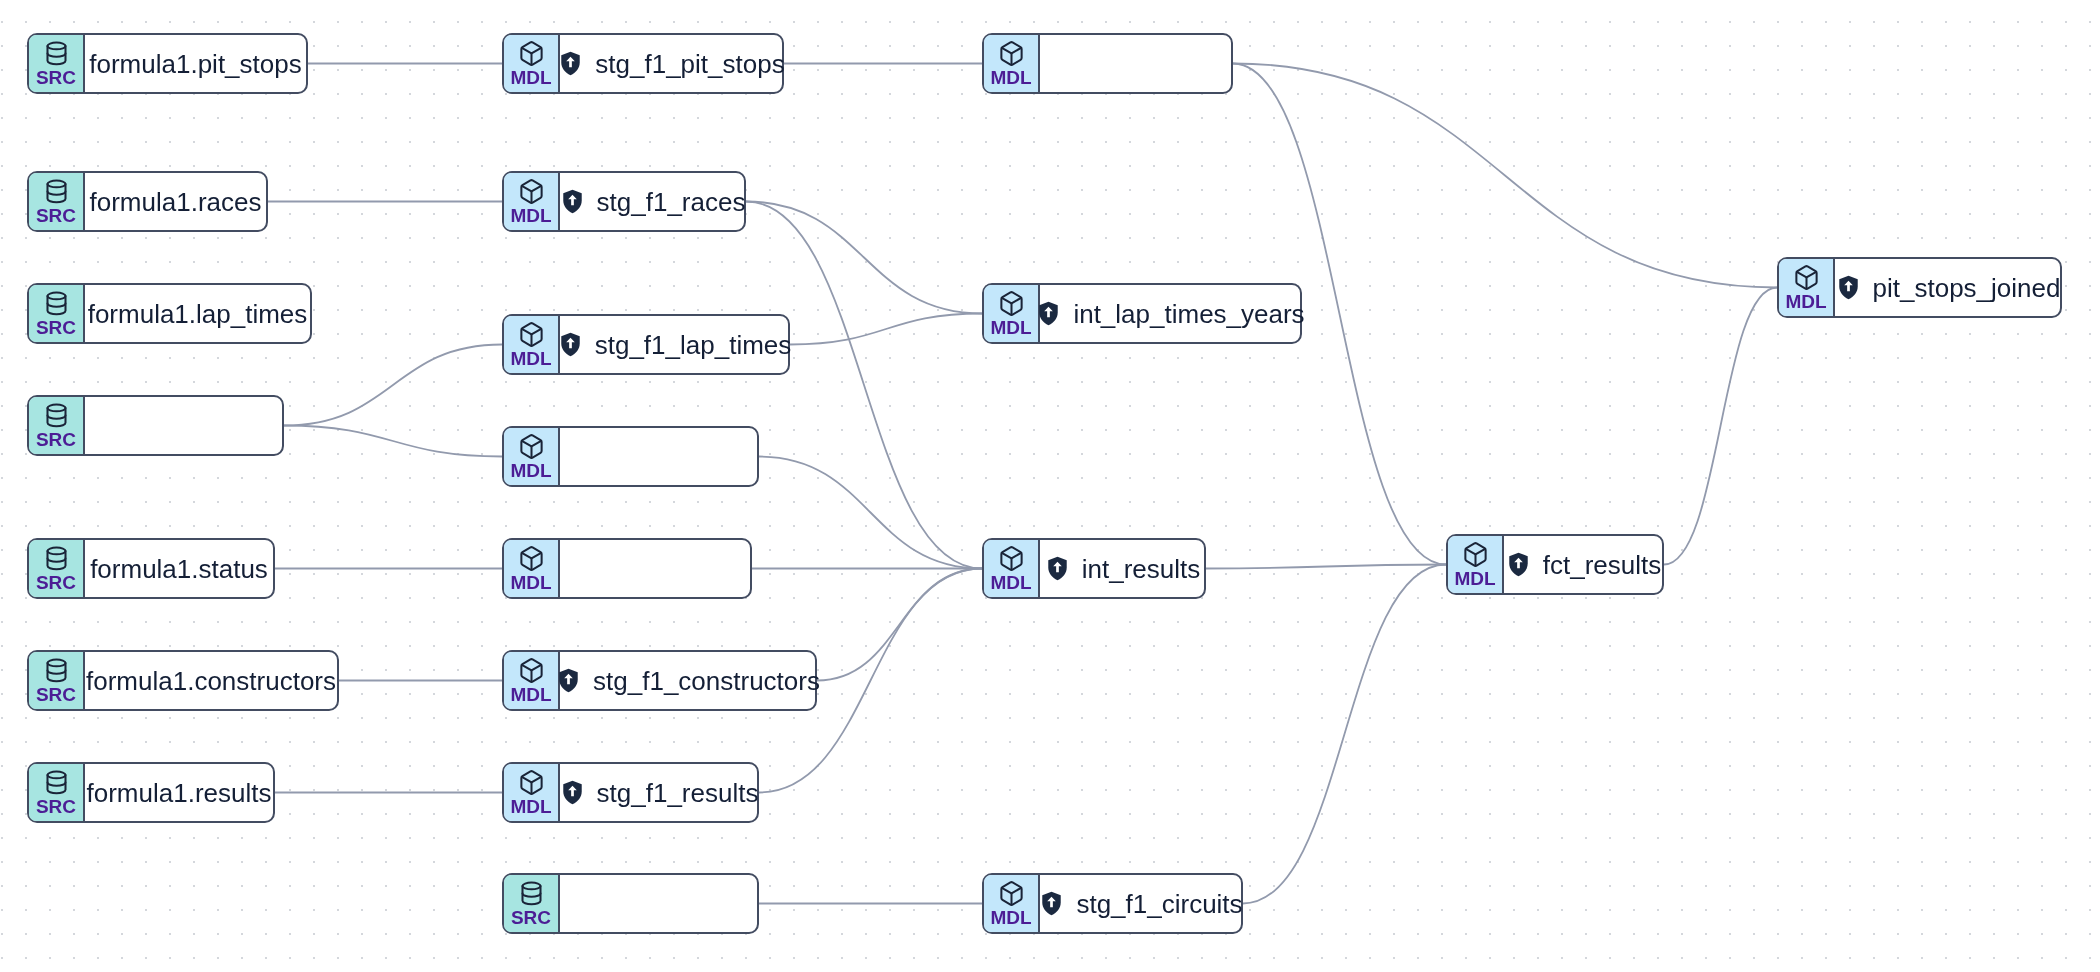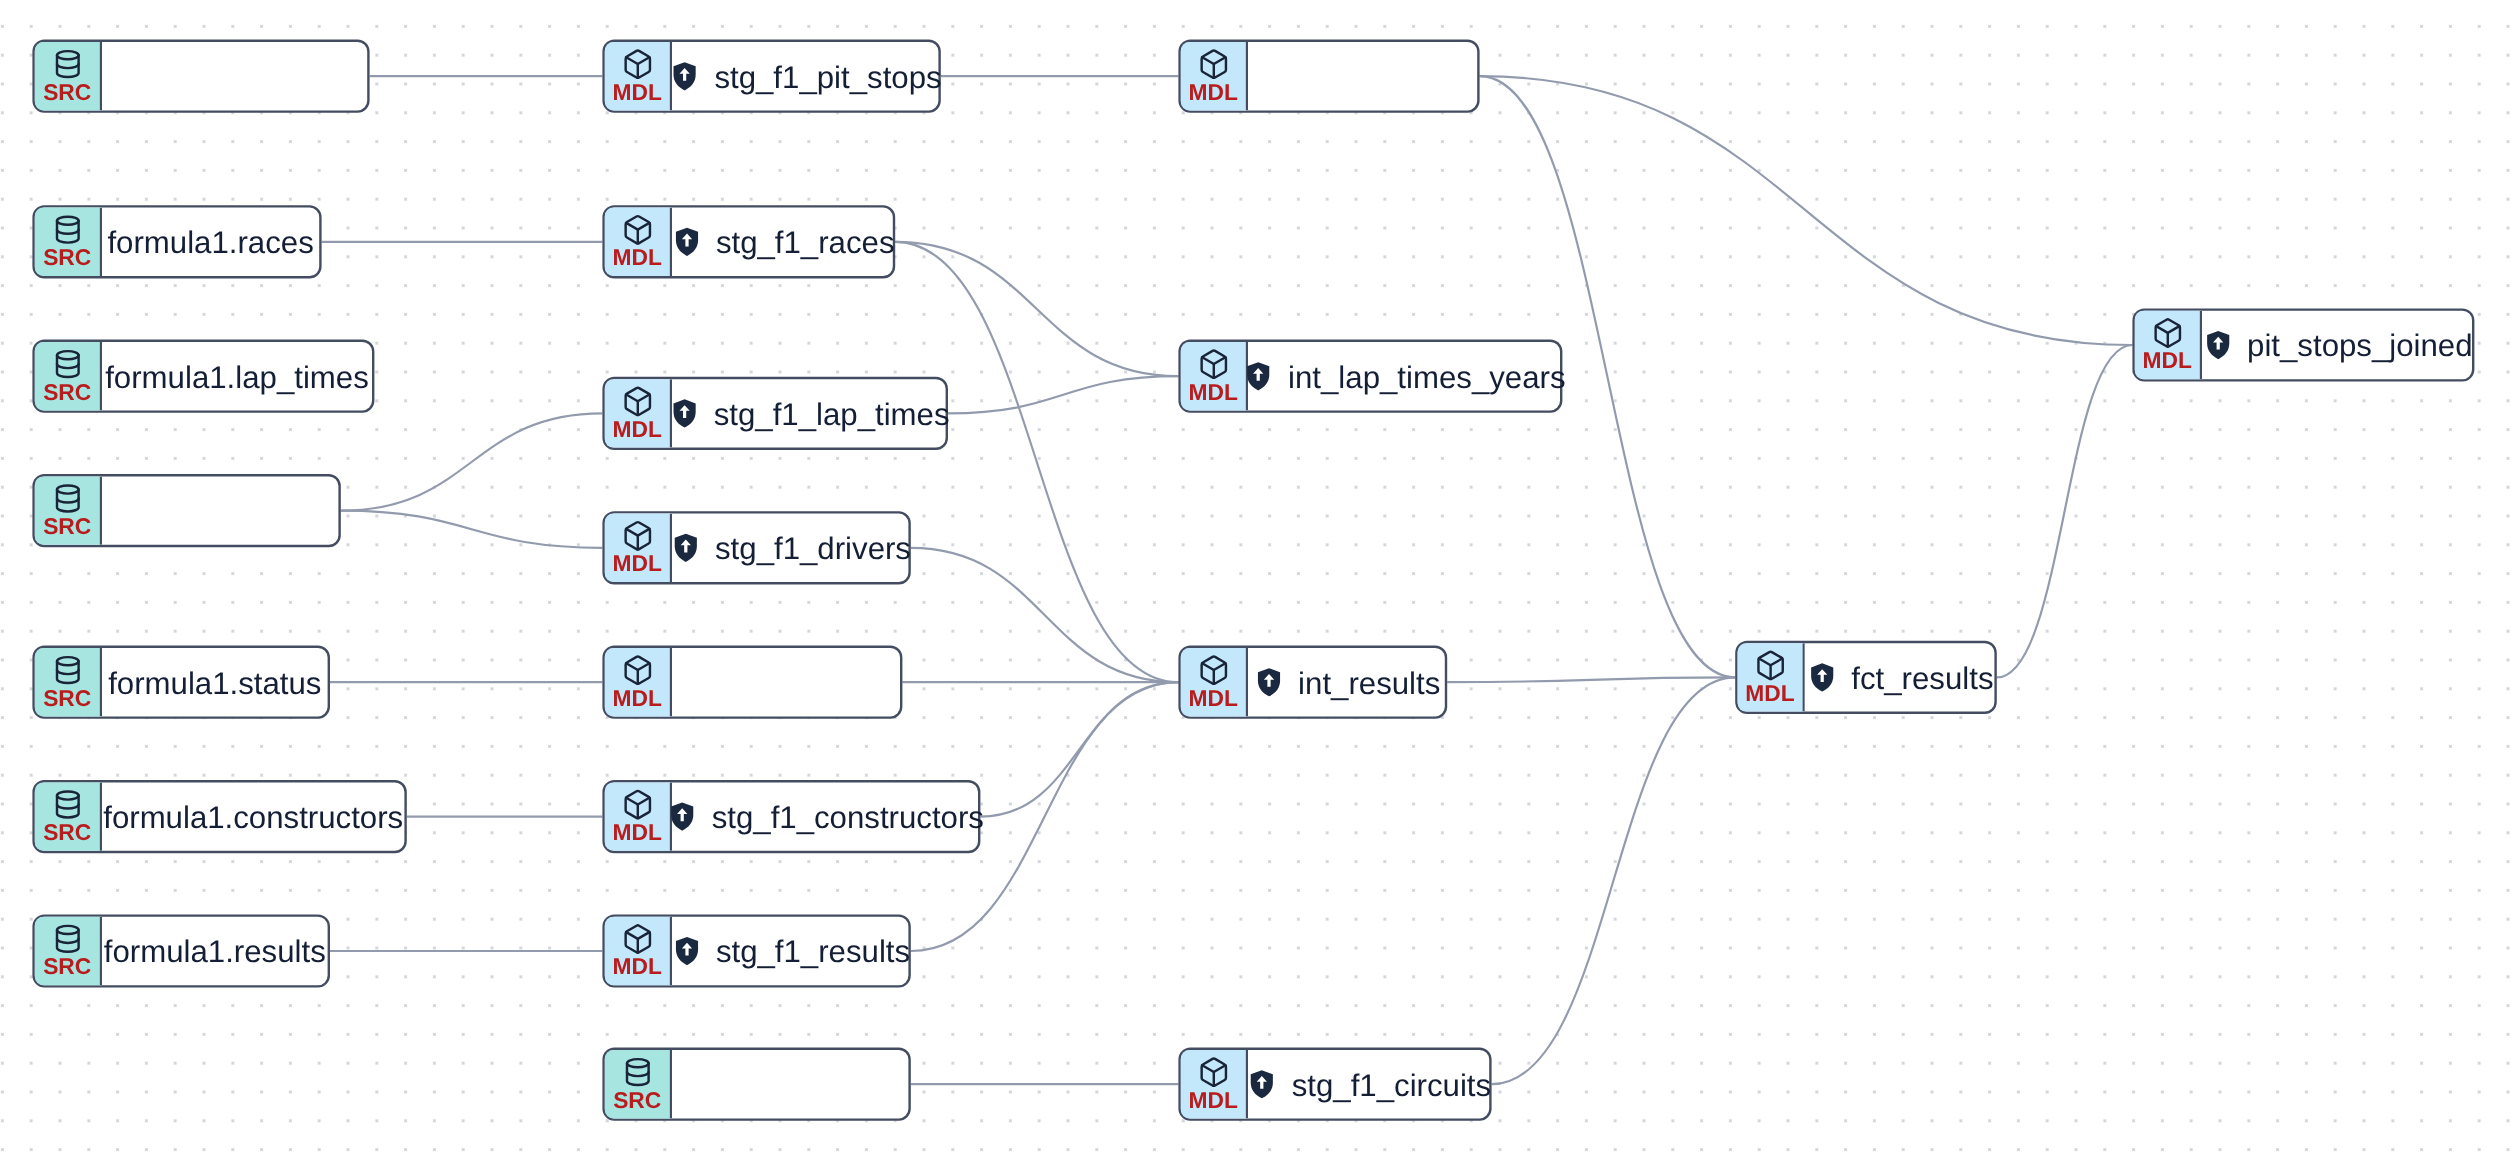--- a/index.html
+++ b/index.html
@@ -15,21 +15,21 @@
   .node{
     position:absolute;display:flex;align-items:stretch;box-sizing:border-box;
     background:#ffffff;border:2px solid #434c61;border-radius:10px;
   }
   .badge{
     flex:0 0 54px;display:flex;flex-direction:column;align-items:center;justify-content:center;
     border-right:2px solid #434c61;border-radius:7px 0 0 7px;
   }
   .badge.src{background:#a7e5e1;}
   .badge.mdl{background:#c3e7fb;}
-  .badge-label{font-size:19px;font-weight:700;color:#b91c1c;line-height:1;margin-top:1px;letter-spacing:0;}
+  .badge-label{font-size:19px;font-weight:700;color:#4c1d95;line-height:1;margin-top:1px;letter-spacing:0;}
   .badge .icon svg{display:block;stroke:#1a2438;}
   .body{
     flex:1 1 auto;display:flex;align-items:center;justify-content:center;
     padding:0 12px;gap:11px;min-width:0;
   }
   .label{font-size:26px;color:#141f36;white-space:nowrap;line-height:1;}
   .shield svg{display:block;}
 </style>
 </head>
 <body>
@@ -63,20 +63,23 @@
         <div class="badge src">
           <span class="icon">
             <svg width="27" height="27" viewBox="0 0 24 24" fill="none" stroke-width="1.8" stroke-linecap="round" stroke-linejoin="round">
               <ellipse cx="12" cy="5.3" rx="8" ry="3"></ellipse>
               <path d="M4 5.3v6.6c0 1.66 3.58 3 8 3s8-1.34 8-3V5.3"></path>
               <path d="M4 11.9v6.6c0 1.66 3.58 3 8 3s8-1.34 8-3v-6.6"></path>
             </svg>
           </span>
           <span class="badge-label">SRC</span>
         </div>
+        <div class="body">
+          <span class="label">formula1.pit_stops</span>
+        </div>
       </div>
       <div class="node" style="left: 502px; top: 33px; width: 282px; height: 61px;">
         <div class="badge mdl">
           <span class="icon">
             <svg width="27" height="27" viewBox="0 0 24 24" fill="none" stroke-width="1.8" stroke-linecap="round" stroke-linejoin="round">
               <path d="M21 16.1V7.9a1.9 1.9 0 0 0-.95-1.64l-7.1-4.1a1.9 1.9 0 0 0-1.9 0l-7.1 4.1A1.9 1.9 0 0 0 3 7.9v8.2a1.9 1.9 0 0 0 .95 1.64l7.1 4.1a1.9 1.9 0 0 0 1.9 0l7.1-4.1A1.9 1.9 0 0 0 21 16.1z"></path>
               <polyline points="3.4 6.9 12 11.9 20.6 6.9"></polyline>
               <line x1="12" y1="22" x2="12" y2="11.9"></line>
             </svg>
           </span>
@@ -212,29 +215,20 @@
       <div class="node" style="left: 502px; top: 426px; width: 257px; height: 61px;">
         <div class="badge mdl">
           <span class="icon">
             <svg width="27" height="27" viewBox="0 0 24 24" fill="none" stroke-width="1.8" stroke-linecap="round" stroke-linejoin="round">
               <path d="M21 16.1V7.9a1.9 1.9 0 0 0-.95-1.64l-7.1-4.1a1.9 1.9 0 0 0-1.9 0l-7.1 4.1A1.9 1.9 0 0 0 3 7.9v8.2a1.9 1.9 0 0 0 .95 1.64l7.1 4.1a1.9 1.9 0 0 0 1.9 0l7.1-4.1A1.9 1.9 0 0 0 21 16.1z"></path>
               <polyline points="3.4 6.9 12 11.9 20.6 6.9"></polyline>
               <line x1="12" y1="22" x2="12" y2="11.9"></line>
             </svg>
           </span>
           <span class="badge-label">MDL</span>
-        </div>
-        <div class="body">
-          <span class="shield">
-            <svg width="27" height="27" viewBox="0 0 24 24">
-              <path fill="#1b2940" d="M12 1.6l8.2 3v6.3c0 5.3-3.3 9.2-8.2 11.6-4.9-2.4-8.2-6.3-8.2-11.6V4.6z"></path>
-              <path fill="#ffffff" d="M12 5.9l3.8 4.2h-2.6v5.3h-2.4v-5.3H8.2z"></path>
-            </svg>
-          </span>
-          <span class="label">stg_f1_drivers</span>
         </div>
       </div>
       <div class="node" style="left: 1777px; top: 257px; width: 285px; height: 61px;">
         <div class="badge mdl">
           <span class="icon">
             <svg width="27" height="27" viewBox="0 0 24 24" fill="none" stroke-width="1.8" stroke-linecap="round" stroke-linejoin="round">
               <path d="M21 16.1V7.9a1.9 1.9 0 0 0-.95-1.64l-7.1-4.1a1.9 1.9 0 0 0-1.9 0l-7.1 4.1A1.9 1.9 0 0 0 3 7.9v8.2a1.9 1.9 0 0 0 .95 1.64l7.1 4.1a1.9 1.9 0 0 0 1.9 0l7.1-4.1A1.9 1.9 0 0 0 21 16.1z"></path>
               <polyline points="3.4 6.9 12 11.9 20.6 6.9"></polyline>
               <line x1="12" y1="22" x2="12" y2="11.9"></line>
             </svg>

